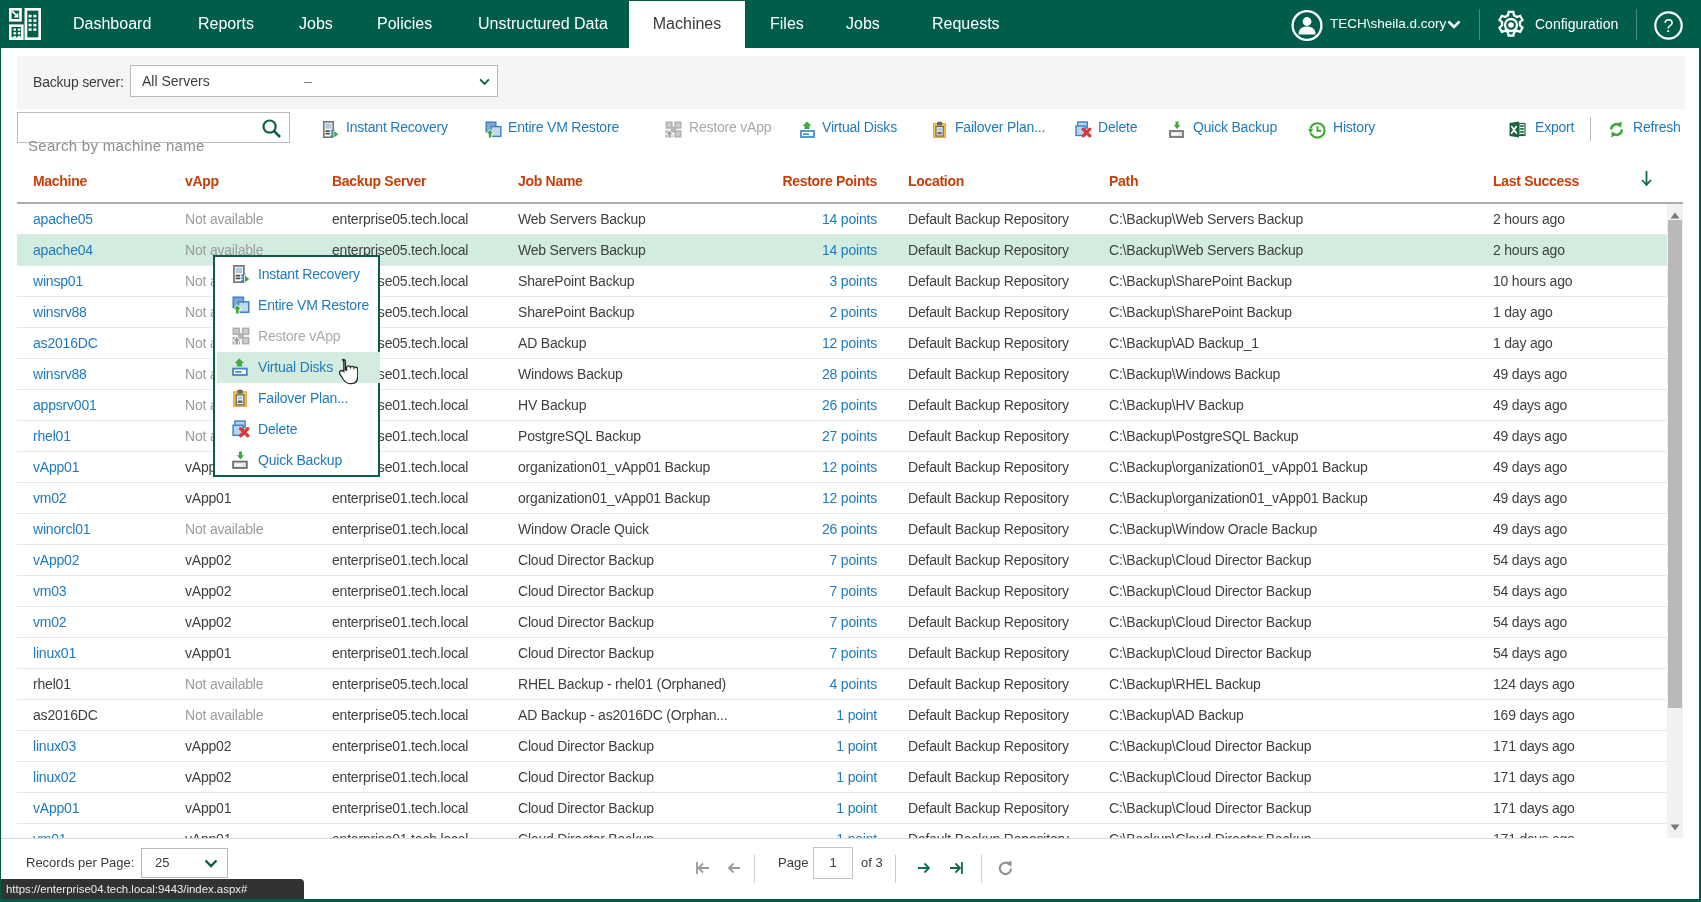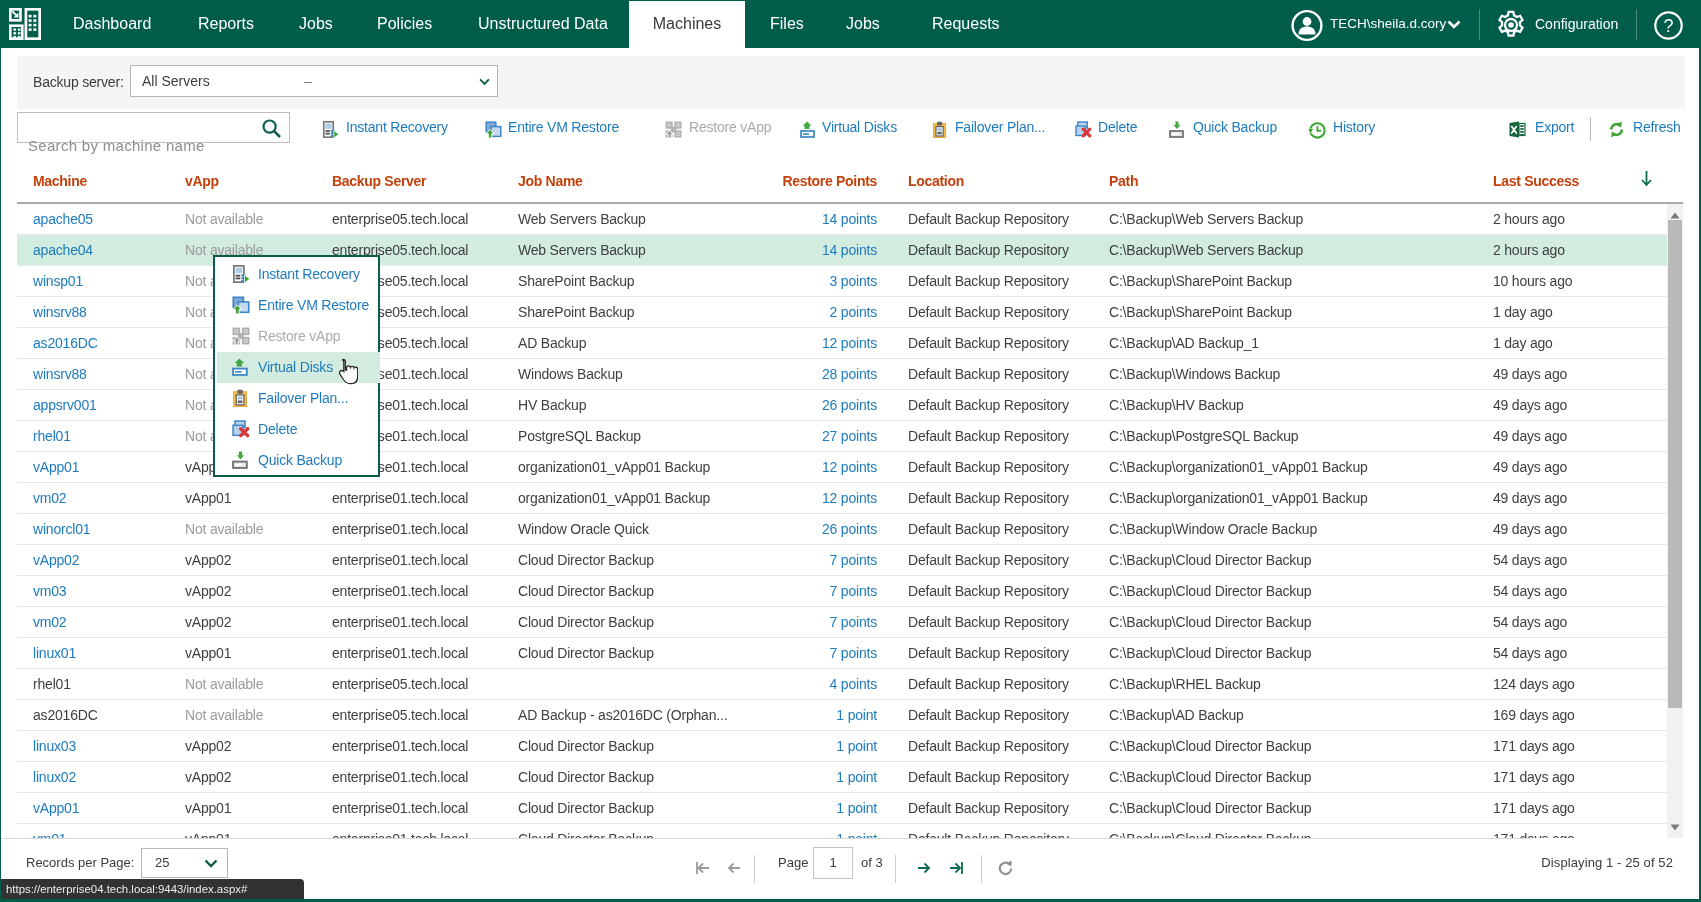--- a/index.html
+++ b/index.html
@@ -396,20 +396,21 @@
       <span class="c-job">Cloud Director Backup</span>
       <span class="c-points link">7 points</span>
       <span class="c-loc">Default Backup Repository</span>
       <span class="c-path">C:\Backup\Cloud Director Backup</span>
       <span class="c-last">54 days ago</span>
 </div>
 <div class="row " style="top:465px">
 <span class="c-machine">rhel01</span>
       <span class="c-vapp grey">Not available</span>
       <span class="c-server">enterprise05.tech.local</span>
+      <span class="c-job">RHEL Backup - rhel01 (Orphaned)</span>
       <span class="c-points link">4 points</span>
       <span class="c-loc">Default Backup Repository</span>
       <span class="c-path">C:\Backup\RHEL Backup</span>
       <span class="c-last">124 days ago</span>
 </div>
 <div class="row " style="top:496px">
 <span class="c-machine">as2016DC</span>
       <span class="c-vapp grey">Not available</span>
       <span class="c-server">enterprise05.tech.local</span>
       <span class="c-job">AD Backup - as2016DC (Orphan...</span>
@@ -571,19 +572,18 @@
       <path d="M1 7 H12 M7.5 2.5 L12 7 L7.5 11.5" fill="none" stroke="#0d6b50" stroke-width="1.8"></path>
     </svg>
 <svg class="abs" style="left:948px;top:22px" width="15" height="14" viewBox="0 0 15 14">
       <path d="M1 7 H11 M6.5 2.5 L11 7 L6.5 11.5 M13 1 V13" fill="none" stroke="#0d6b50" stroke-width="1.8"></path>
     </svg>
 <div class="p-sep" style="left:980px"></div>
 <svg class="abs" style="left:996px;top:21px" width="17" height="17" viewBox="0 0 17 17">
 <path d="M14.2 8.5 a5.7 5.7 0 1 1 -1.6-4.1" fill="none" stroke="#8f8f8f" stroke-width="2.1"></path>
 <path d="M14.6 0.4 L14.4 6.4 L9.4 3.4 z" fill="#8f8f8f"></path>
 </svg>
-<span class="f-txt" style="left:1492px;width:180px;text-align:right;letter-spacing:0.1px">Displaying 1 - 25 of 52</span>
 </div>
 <div id="status">https://enterprise04.tech.local:9443/index.aspx#</div>
 
 <div id="frame-l"></div>
 <div id="frame-r"></div>
 <div id="frame-b"></div>
 
 </body></html>

